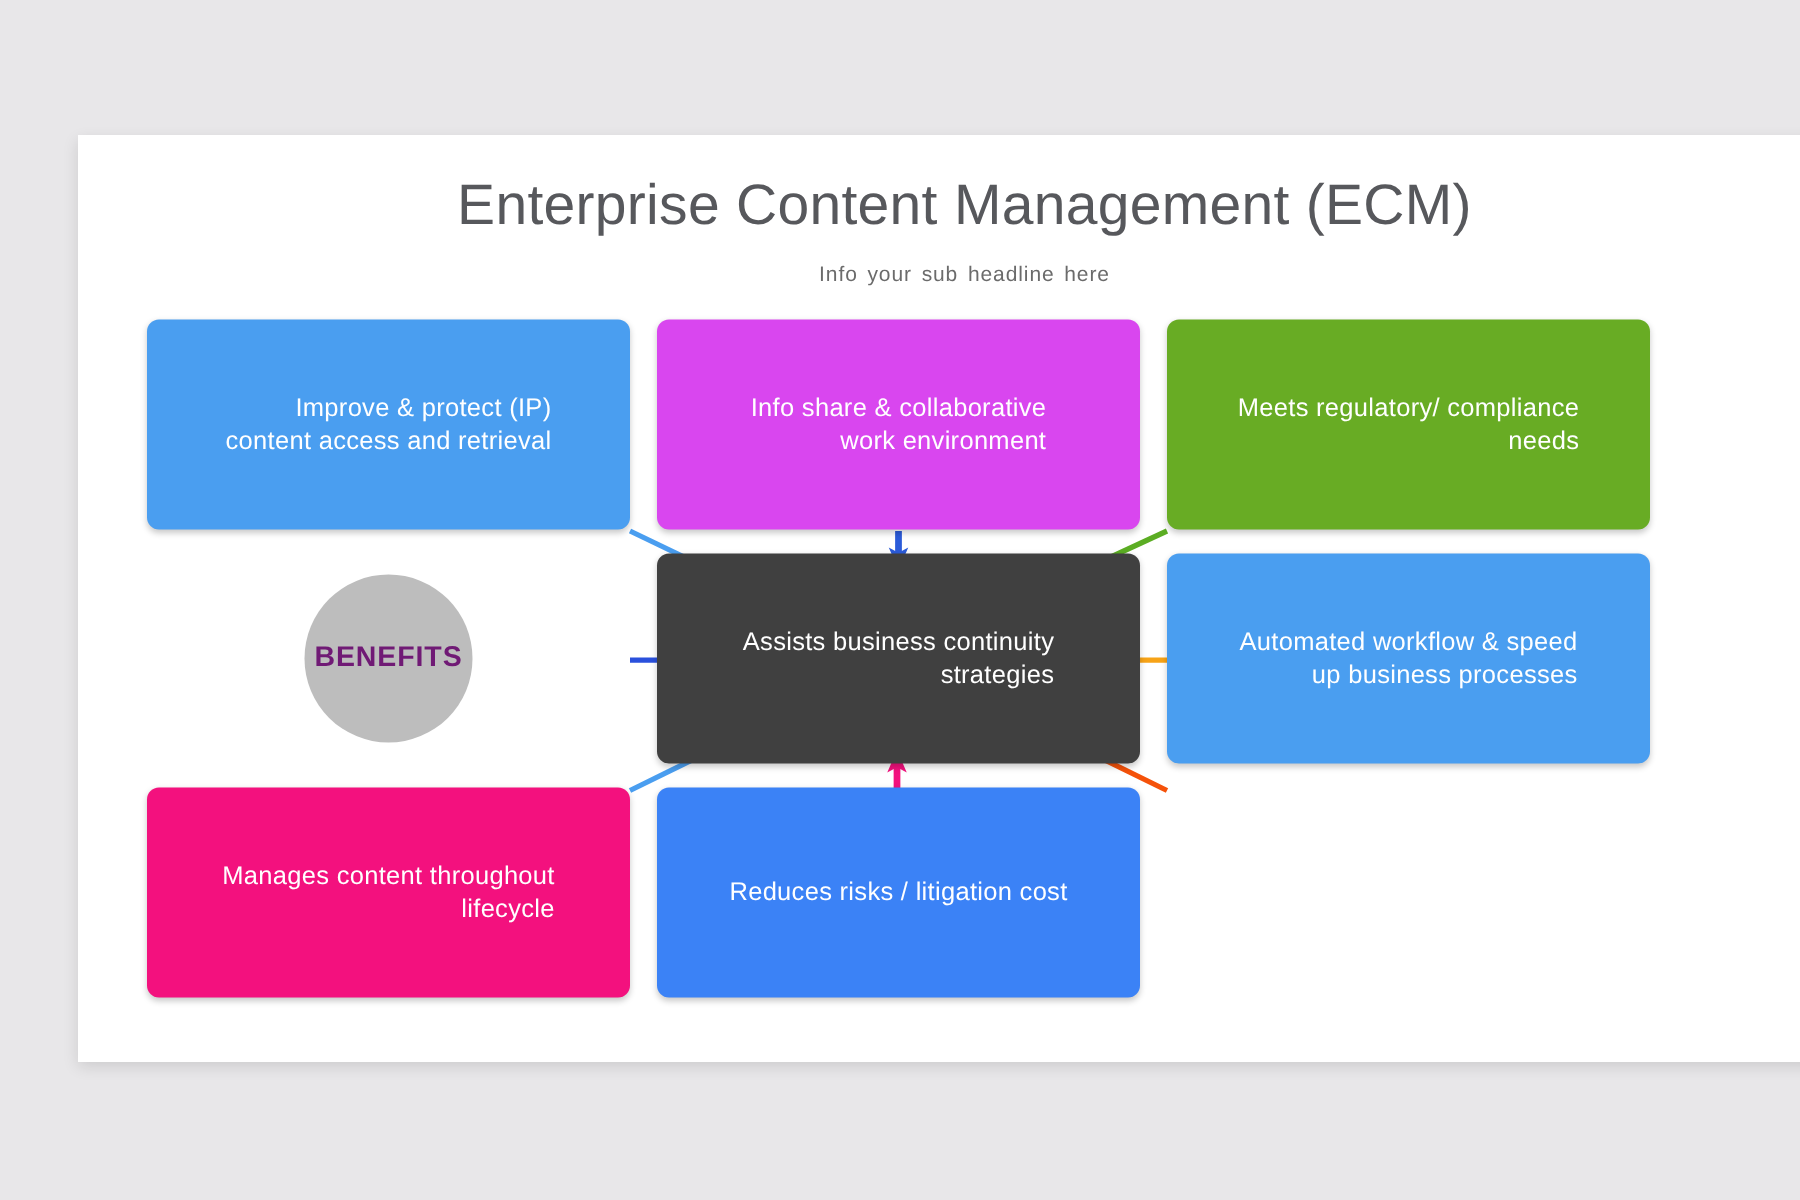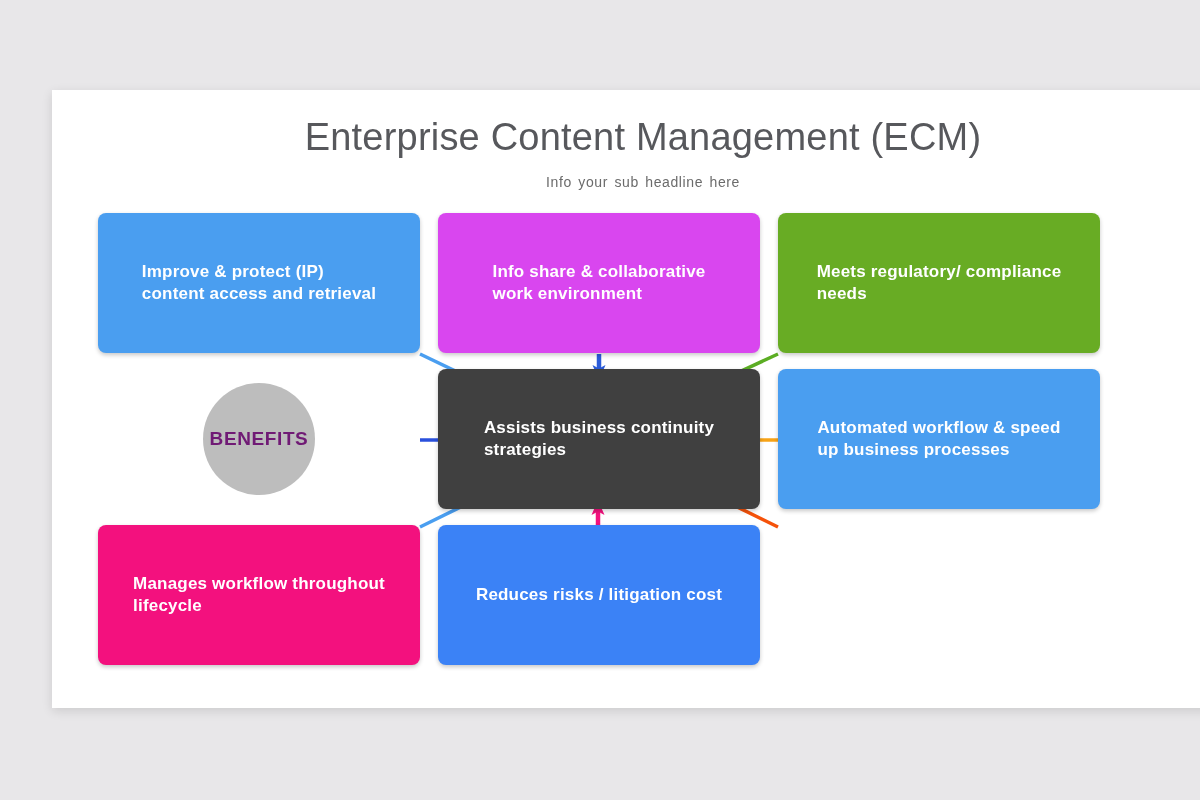--- a/index.html
+++ b/index.html
@@ -53,24 +53,24 @@
     display: grid;
     grid-template-columns: repeat(3, 322px);
     grid-template-rows: repeat(3, 140px);
     gap: 16px 18px;
   }
   .box {
     border-radius: 8px;
     display: flex;
     align-items: center;
     justify-content: center;
-    text-align: left;
+    text-align: right;
     color: #ffffff;
     font-size: 17px;
-    font-weight: 700;
+    font-weight: 400;
     line-height: 22px;
     white-space: pre-line;
     padding: 8px 22px;
     box-sizing: border-box;
     box-shadow: 0 2px 4px rgba(0,0,0,0.22);
     letter-spacing: 0.2px;
   }
   .center-cell {
     display: flex;
     align-items: center;
@@ -160,18 +160,18 @@
     <div class="center-cell">
       <div class="benefits-circle">
         <span>BENEFITS</span>
       </div>
     </div>
     <div class="box" style="background-color: #404040;">Assists business continuity
 strategies</div>
 
     <div class="box" style="background-color: rgb(74, 158, 240);">Automated workflow &amp; speed
 up business processes</div>
-    <div class="box" style="background-color: rgb(243, 17, 126);">Manages workflow throughout
+    <div class="box" style="background-color: rgb(243, 17, 126);">Manages content throughout
 lifecycle</div>
     <div class="box" style="background-color: #3b82f6;">Reduces risks / litigation cost</div>
   </div>
 
 </div>
 
 </body></html>

